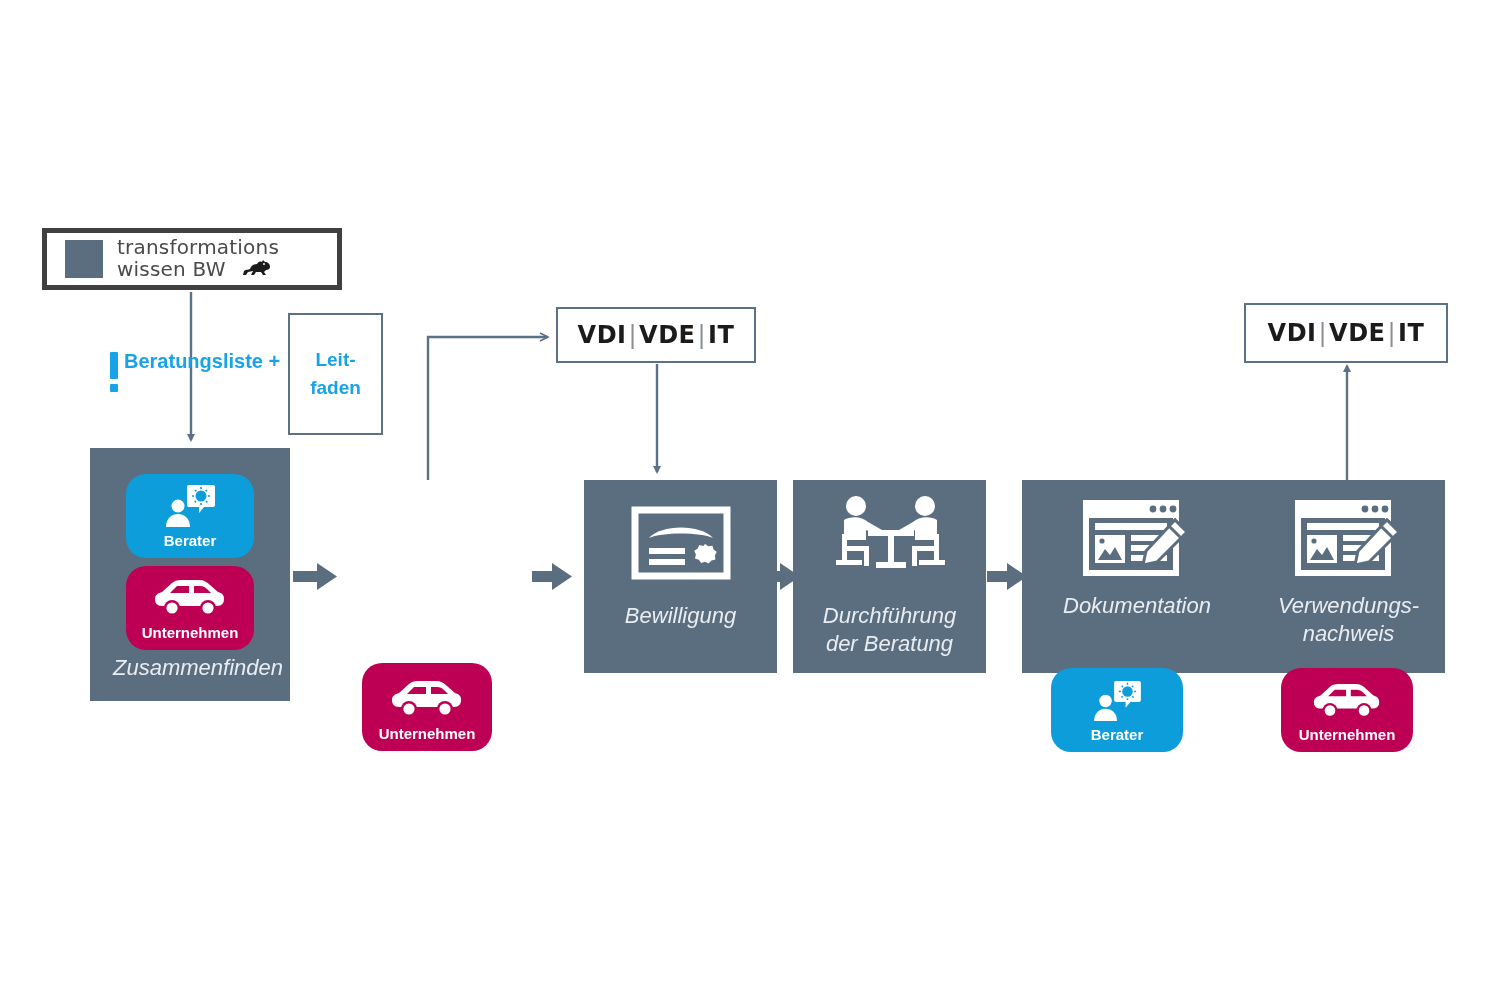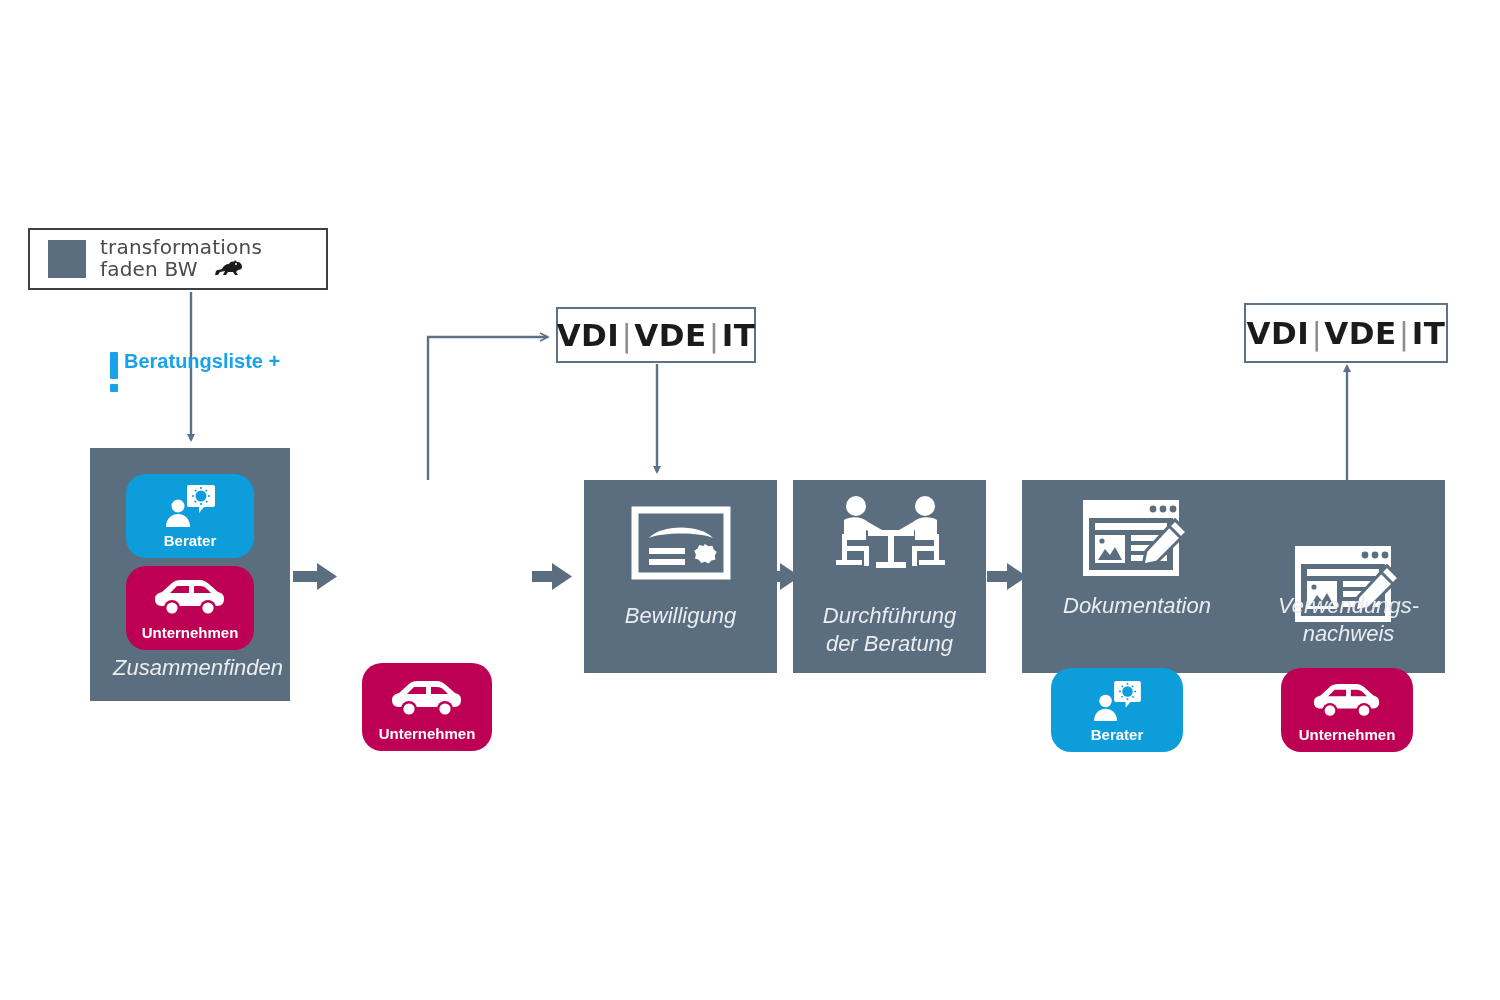--- a/index.html
+++ b/index.html
@@ -4,38 +4,38 @@
 <style>
   html,body{margin:0;padding:0;background:#ffffff;}
   body{width:1500px;height:1000px;position:relative;overflow:hidden;
        font-family:"Liberation Sans",sans-serif;}
   #canvas{position:absolute;left:0;top:0;width:1500px;height:1000px;}
 
   
   .abs{position:absolute;box-sizing:border-box;}
 
   
-  .logo-box{left:28px;top:228px;width:300px;height:62px;background:#ffffff;
-            border:2px solid #404040;display:flex;align-items:center;padding-left:18px;}
+  .logo-box{left:42px;top:228px;width:300px;height:62px;background:#ffffff;
+            border:5px solid #404040;display:flex;align-items:center;padding-left:18px;}
   .logo-swatch{width:38px;height:38px;background:#5b6e80;flex:0 0 auto;}
   .logo-text{margin-left:14px;line-height:1.05;color:#4a4a4a;
              font-family:"DejaVu Sans",sans-serif;font-size:20px;letter-spacing:.2px;}
   .logo-l2{display:flex;align-items:center;gap:16px;}
   .lion{flex:0 0 auto;}
 
   
   .leitfaden{left:288px;top:313px;width:95px;height:122px;background:#fff;
              border:2px solid #5b7188;display:flex;flex-direction:column;
              align-items:center;justify-content:center;color:#18a3e8;
              font-weight:bold;font-size:19px;line-height:1.45;}
 
   
   .vdi{background:#fff;border:2px solid #5b7188;display:flex;align-items:center;
        justify-content:center;}
-  .vdi-txt{font-weight:bold;font-size:31px;color:#1b1b1b;letter-spacing:.5px;
+  .vdi-txt{font-weight:bold;font-size:24px;color:#1b1b1b;letter-spacing:.5px;
            font-family:"DejaVu Sans",sans-serif;}
   .vdi-txt .sep{color:#8a8f95;font-weight:400;padding:0 2px;}
   #vdi-left{left:556px;top:307px;width:200px;height:56px;}
   #vdi-right{left:1244px;top:303px;width:204px;height:60px;}
 
   
   .pbox{background:#5b6e80;display:flex;flex-direction:column;align-items:center;}
   .pbox-label{color:#e9edf1;font-style:italic;font-size:22px;line-height:1.25;
               text-align:center;width:100%;}
 
@@ -100,39 +100,43 @@
         <path d="M1236,563 L1256,576.5 L1236,590 z"></path>
       </g>
     </g>
   </svg>
 
   <div class="abs logo-box">
     <div class="logo-swatch"></div>
     <div class="logo-text">
       <div>transformations</div>
       <div class="logo-l2">
-        <span>faden BW</span>
+        <span>wissen BW</span>
         <span class="lion">
           <svg width="30" height="20" viewBox="0 0 30 20">
             <path d="M2,13 C4,11 6,12 8,11 C9,8 12,6 15,6 C16,4 18,3 20,4 L21,2 L23,4
                      C26,4 28,6 28,9 C28,11 26,12 24,12 L22,14 L24,17 L21,17 L19,14
                      L14,14 L12,17 L9,17 L11,13 L6,14 L4,17 L1,17 z" fill="#1b1b1b"></path>
             <circle cx="22" cy="6" r="1" fill="#ffffff"></circle>
           </svg>
         </span>
       </div>
     </div>
   </div>
 
   <div class="abs excl">
     <div class="bar"></div>
       <div class="dot"></div>
   </div>
   <div class="abs berlist">Beratungsliste +</div>
 
+  <div class="abs leitfaden">
+    <span>Leit-</span>
+    <span>faden</span>
+  </div>
 
   <div class="abs vdi" id="vdi-left">
     <span class="vdi-txt"><span>VDI</span><span class="sep">|</span><span>VDE</span><span class="sep">|</span><span>IT</span></span>
   </div>
 
   <div class="abs vdi" id="vdi-right">
     <span class="vdi-txt"><span>VDI</span><span class="sep">|</span><span>VDE</span><span class="sep">|</span><span>IT</span></span>
   </div>
 
   <div class="abs pbox" style="left:90px;top:448px;width:200px;height:253px;">
@@ -247,21 +251,21 @@
                a2,2 0 0 1 -2,-2 v-18 a2,2 0 0 1 2,-2 z" fill="#ffffff"></path>
       <circle cx="38" cy="12" r="5.5" fill="#0d9ddb"></circle>
       <path d="M38,3 v2 M38,19 v2 M29,12 h2 M45,12 h2 M32,6 l1.4,1.4 M43,17 l1.4,1.4
                M44,6 l-1.4,1.4 M33,17 l-1.4,1.4" stroke="#0d9ddb" stroke-width="1.6"></path>
       <circle cx="15" cy="22" r="6.5" fill="#ffffff"></circle>
       <path d="M3,43 C3,34 9,30 15,30 C21,30 27,34 27,43 z" fill="#ffffff"></path>
     </svg>
     <span class="chip-label">Berater</span>
   </div>
 
-  <div class="abs pbox" style="left:1252px;top:480px;width:193px;height:193px;justify-content:center;">
+  <div class="abs pbox" style="left:1252px;top:480px;width:193px;height:193px;">
     <svg width="116" height="86" viewBox="0 0 116 86" style="margin-top:16px;">
       <rect x="4" y="4" width="96" height="76" fill="#ffffff"></rect>
       <rect x="10" y="22" width="84" height="52" fill="#5b6e80"></rect>
       <circle cx="74" cy="13" r="3.4" fill="#5b6e80"></circle>
       <circle cx="84" cy="13" r="3.4" fill="#5b6e80"></circle>
       <circle cx="94" cy="13" r="3.4" fill="#5b6e80"></circle>
       <rect x="16" y="27" width="72" height="7" fill="#ffffff"></rect>
       <rect x="16" y="39" width="30" height="28" fill="#ffffff"></rect>
       <path d="M19,64 l7,-11 l5,6 l5,-8 l7,13 z" fill="#5b6e80"></path>
       <circle cx="23" cy="45" r="2.6" fill="#5b6e80"></circle>

